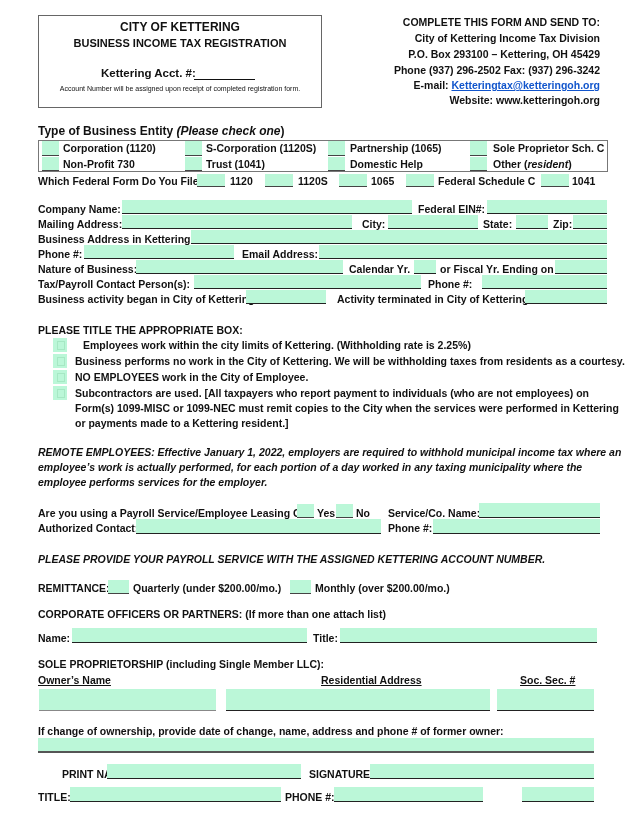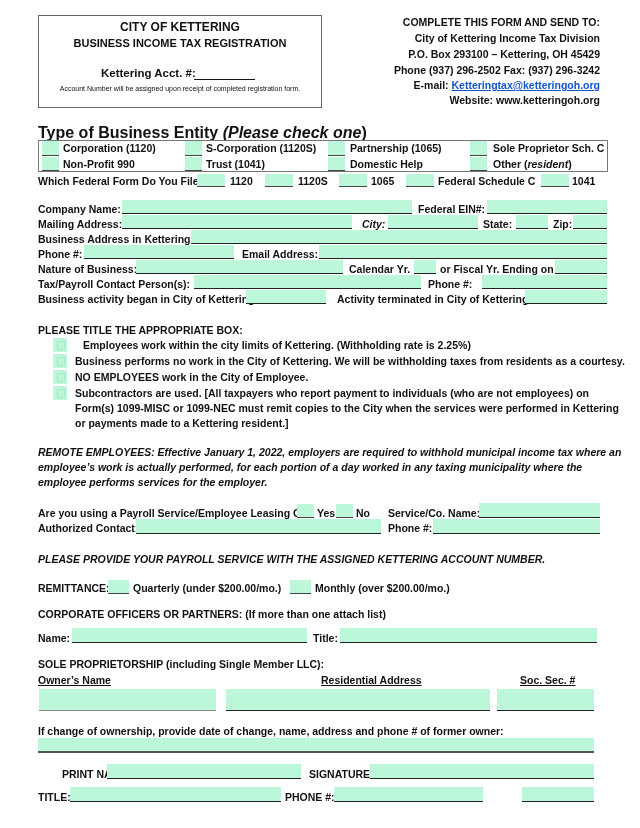--- a/index.html
+++ b/index.html
@@ -30,36 +30,36 @@
 <div class="abs b" style="right:40px;top:16px;text-align:right;font-size:10.5px;">COMPLETE THIS FORM AND SEND TO:</div>
 <div class="abs b" style="right:40px;top:32px;text-align:right;font-size:10.5px;">City of Kettering Income Tax Division</div>
 <div class="abs b" style="right:40px;top:48px;text-align:right;font-size:10.5px;">P.O. Box 293100 – Kettering, OH 45429</div>
 <div class="abs b" style="right:40px;top:64px;text-align:right;font-size:10.5px;">Phone (937) 296-2502  Fax: (937) 296-3242</div>
 <div class="abs b" style="right:40px;top:79px;text-align:right;font-size:10.5px;">
   <span>E-mail:</span>
   <a class="link">Ketteringtax@ketteringoh.org</a>
 </div>
 <div class="abs b" style="right:40px;top:94px;text-align:right;font-size:10.5px;">Website: www.ketteringoh.org</div>
 
-<div class="abs b" style="left:38px;top:124px;font-size:16px;">
+<div class="abs b" style="left:38px;top:124px;font-size:12px;">
   <span>Type of Business Entity </span><span class="i">(Please check one</span><span>)</span>
 </div>
 <div class="entbox"></div>
 
 <div class="cb" style="left:42px;top:141px;width:17px;height:15px;"></div>
 <div class="abs b" style="left:63px;top:142px;">Corporation (1120)</div>
 <div class="cb" style="left:185px;top:141px;width:17px;height:15px;"></div>
 <div class="abs b" style="left:206px;top:142px;">S-Corporation (1120S)</div>
 <div class="cb" style="left:328px;top:141px;width:17px;height:15px;"></div>
 <div class="abs b" style="left:350px;top:142px;">Partnership (1065)</div>
 <div class="cb" style="left:470px;top:141px;width:17px;height:15px;"></div>
 <div class="abs b" style="left:493px;top:142px;">Sole Proprietor Sch. C</div>
 
 <div class="cb" style="left:42px;top:157px;width:17px;height:14px;"></div>
-<div class="abs b" style="left:63px;top:158px;">Non-Profit 990</div>
+<div class="abs b" style="left:63px;top:158px;">Non-Profit 730</div>
 <div class="cb" style="left:185px;top:157px;width:17px;height:14px;"></div>
 <div class="abs b" style="left:206px;top:158px;">Trust (1041)</div>
 <div class="cb" style="left:328px;top:157px;width:17px;height:14px;"></div>
 <div class="abs b" style="left:350px;top:158px;">Domestic Help</div>
 <div class="cb" style="left:470px;top:157px;width:17px;height:14px;"></div>
 <div class="abs b" style="left:493px;top:158px;">
   <span>Other (</span><span class="i">resident</span><span>)</span>
 </div>
 
 <div class="abs b" style="left:38px;top:175px;">Which Federal Form Do You File:</div>
@@ -74,21 +74,21 @@
 <div class="cb" style="left:541px;top:174px;width:28px;height:13px;"></div>
 <div class="abs b" style="left:572px;top:175px;">1041</div>
 
 <div class="abs b" style="left:38px;top:203px;">Company Name:</div>
 <div class="fld" style="left:122px;top:200px;width:290px;height:14px;"></div>
 <div class="abs b" style="left:418px;top:203px;">Federal EIN#:</div>
 <div class="fld" style="left:487px;top:200px;width:120px;height:14px;"></div>
 
 <div class="abs b" style="left:38px;top:218px;">Mailing Address:</div>
 <div class="fld" style="left:122px;top:215px;width:230px;height:14px;"></div>
-<div class="abs b" style="left:362px;top:218px;font-style:italic;">City:</div>
+<div class="abs b" style="left:362px;top:218px;">City:</div>
 <div class="fld" style="left:388px;top:215px;width:90px;height:14px;"></div>
 <div class="abs b" style="left:483px;top:218px;">State:</div>
 <div class="fld" style="left:516px;top:215px;width:32px;height:14px;"></div>
 <div class="abs b" style="left:553px;top:218px;">Zip:</div>
 <div class="fld" style="left:573px;top:215px;width:34px;height:14px;"></div>
 
 <div class="abs b" style="left:38px;top:233px;">Business  Address  in  Kettering:</div>
 <div class="fld" style="left:191px;top:230px;width:416px;height:14px;"></div>
 
 <div class="abs b" style="left:38px;top:248px;">Phone #:</div>

